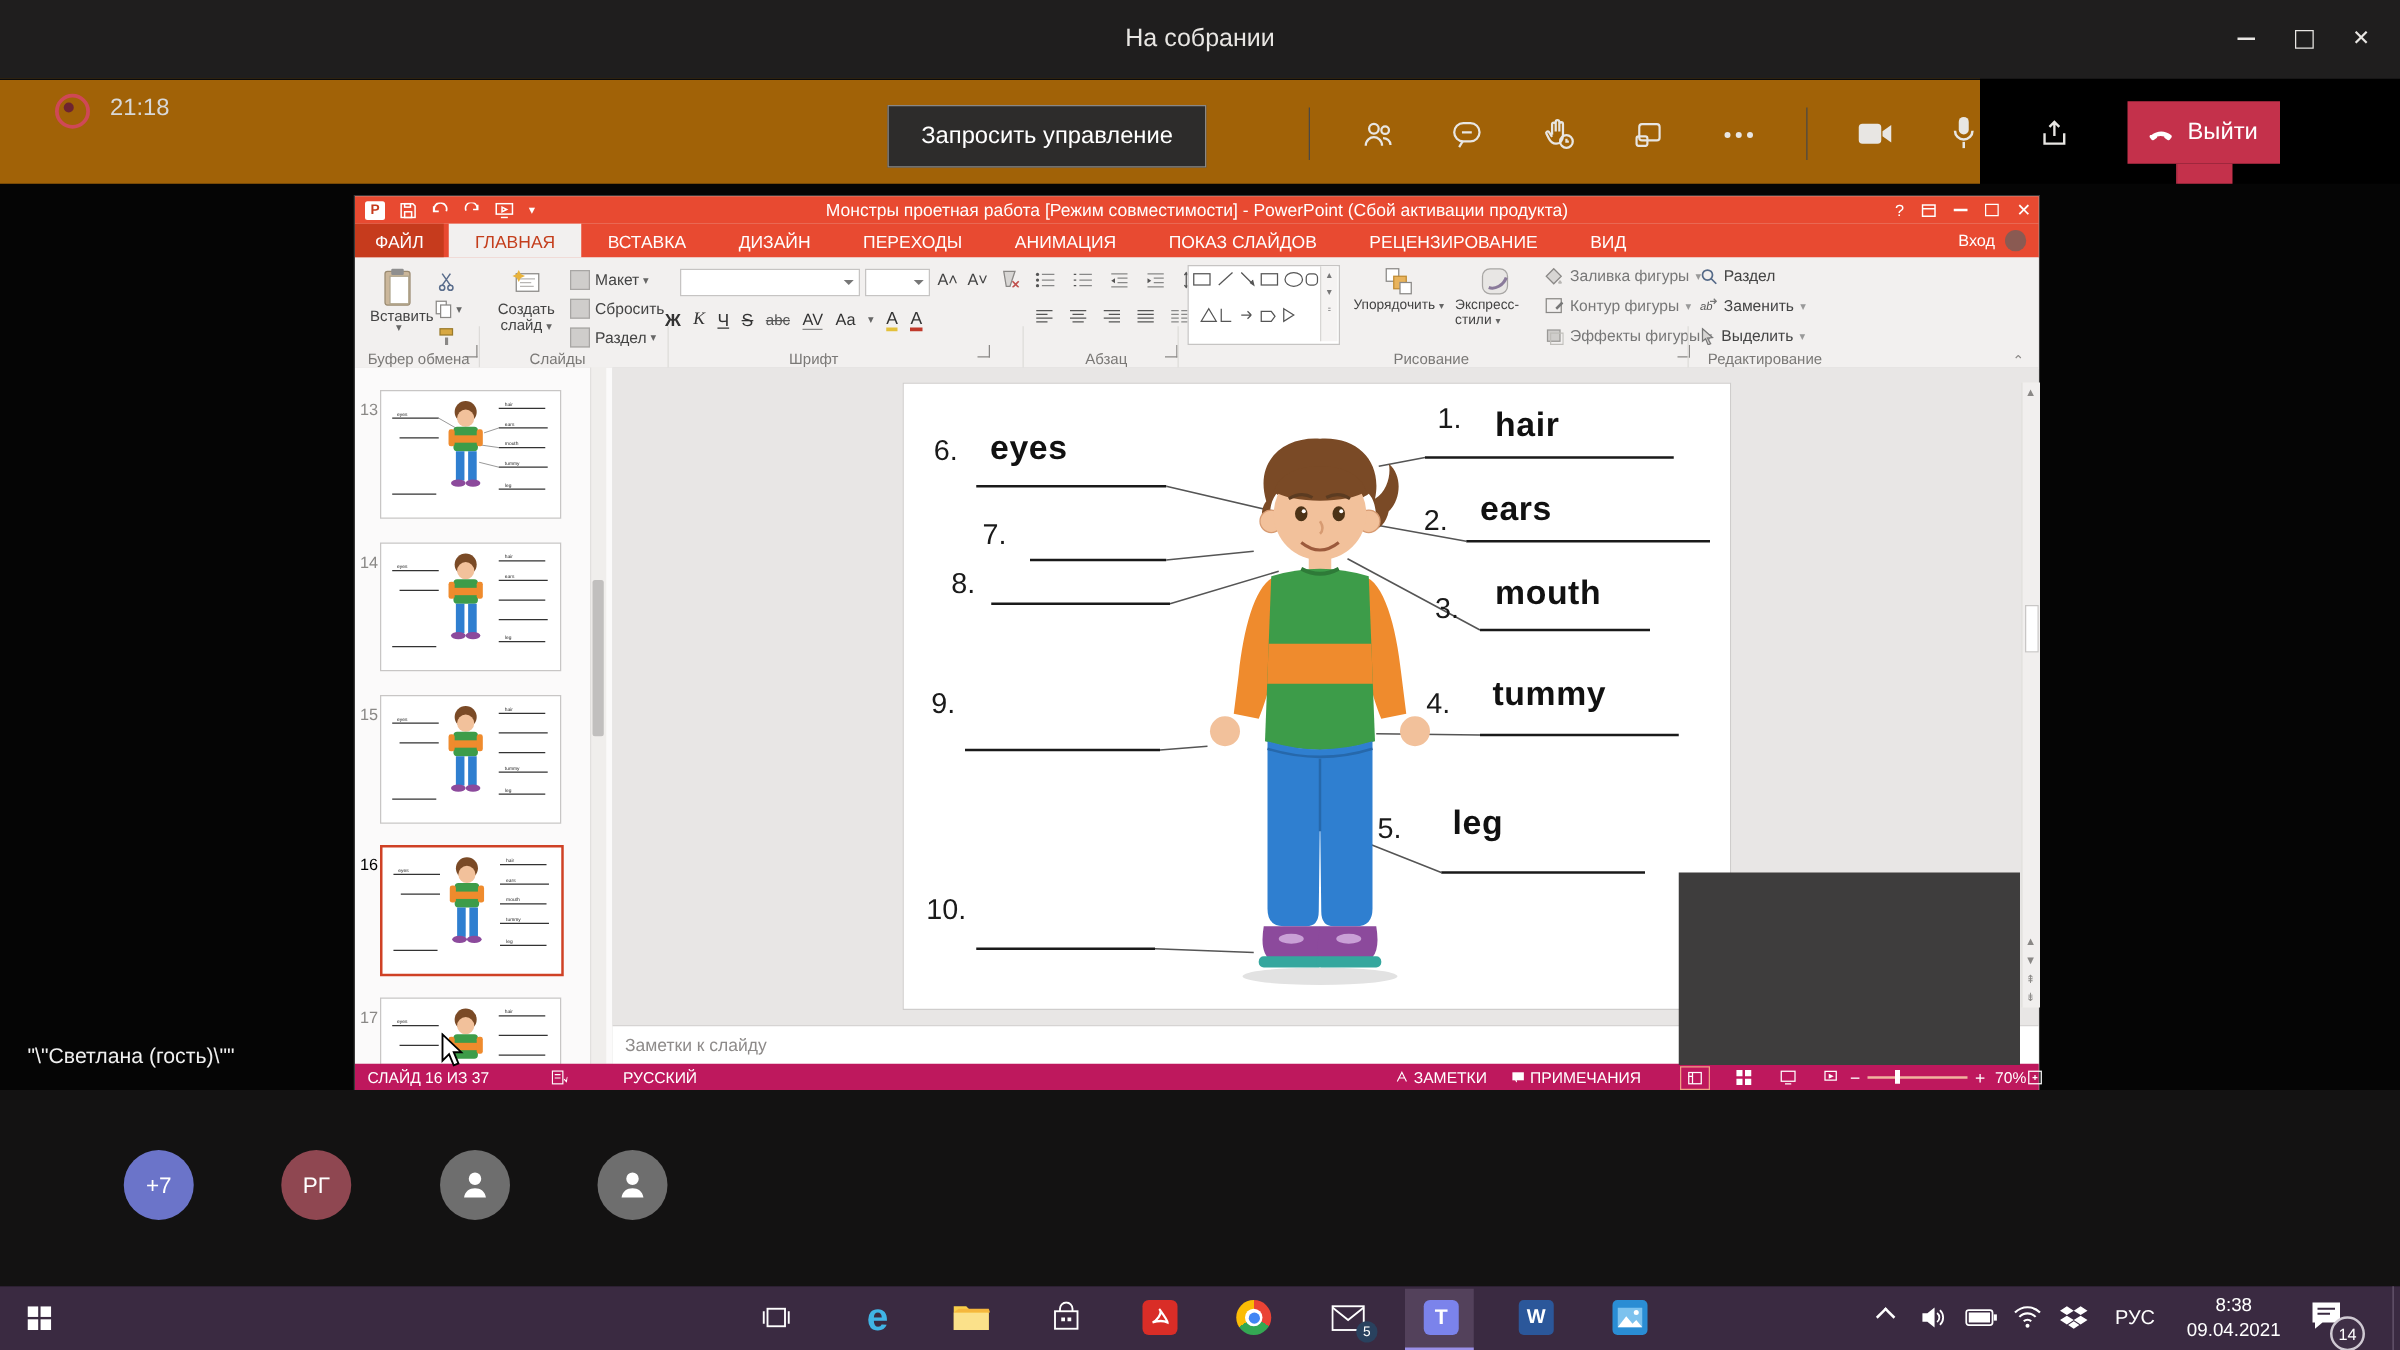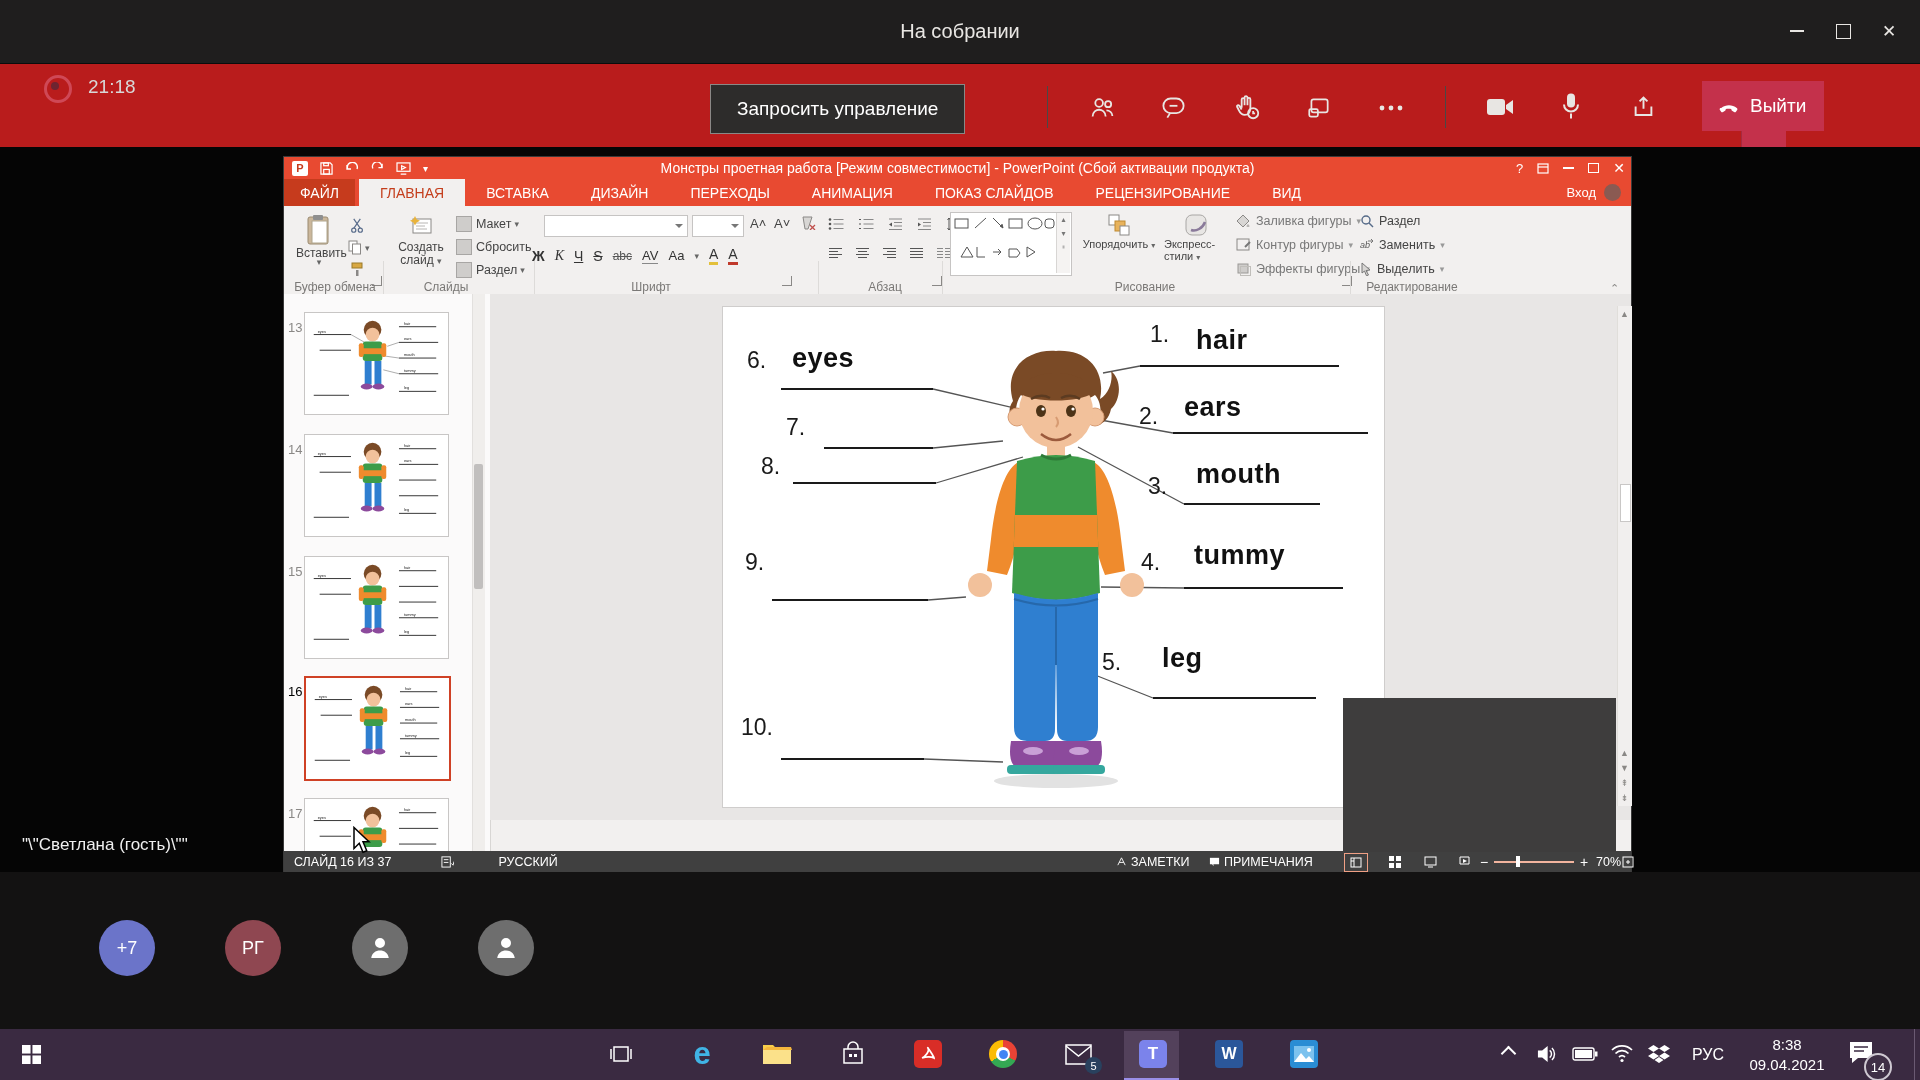--- a/index.html
+++ b/index.html
@@ -5,21 +5,21 @@
   html,body{margin:0;padding:0;background:#000;}
   body{width:1920px;height:1080px;position:relative;overflow:hidden;
        font-family:"Liberation Sans","DejaVu Sans",sans-serif;-webkit-font-smoothing:antialiased;}
   .ab{position:absolute;}
   .f{display:flex;align-items:center;}
   svg{display:block;}
   
   .titlebar{left:0;top:0;width:1920px;height:63px;background:#1f1e1e;}
   .titlebar .t{width:100%;text-align:center;line-height:63px;color:#e8e6e3;font-size:20px;}
   .wbtn{color:#e8e6e3;font-size:17px;width:46px;height:40px;display:flex;align-items:center;justify-content:center;}
-  .toolbar{left:0;top:63px;width:1920px;height:84px;background:#b91c1c;border-top:1px solid #0c0c0c;}
+  .toolbar{left:0;top:63px;width:1584px;height:84px;background:#a16207;border-top:1px solid #0c0c0c;}
   .sep{width:1px;height:42px;background:#4a4846;}
   .reqbtn{border:1px solid #8a8886;background:#2d2c2b;color:#fff;font-size:19px;
           padding:0 26px;height:48px;display:flex;align-items:center;}
   .leave{background:#c4314b;color:#fff;height:50px;display:flex;align-items:center;font-size:19px;}
   
   .stage{left:0;top:147px;width:1920px;height:725px;background:#050505;}
   .caption{color:#f0f0f0;font-size:17px;}
   
   .ppt{left:284px;top:157px;width:1347px;height:715px;background:#f2f0ef;box-shadow:0 0 0 1px #3a3a3a;}
   .pptbar{left:0;top:0;width:1347px;height:22px;background:#e84a31;}
@@ -39,21 +39,21 @@
   .panel{left:0;top:137px;width:206px;height:557px;background:#fbfafa;border-right:1px solid #d8d6d4;}
   .tnum{position:absolute;font-size:13px;color:#8a8886;}
   .thumb{position:absolute;left:20px;width:143px;height:101px;background:#fff;border:1px solid #c8c6c5;}
   .thumb.sel{border:2px solid #cf4125;}
   .editor{left:206px;top:137px;width:1141px;height:526px;background:#e8e6e5;}
   .canvas{left:438px;top:149px;width:661px;height:500px;background:#fff;border:1px solid #cfcdcc;}
   .num{position:absolute;color:#1a1a1a;font-size:23px;}
   .word{position:absolute;color:#111;font-size:27px;font-weight:bold;letter-spacing:0.5px;}
   .notes{left:206px;top:663px;width:1141px;height:31px;background:#fff;border-top:1px solid #d6d4d3;}
   .notes .ph{margin-left:10px;color:#8e8b8a;font-size:14px;line-height:31px;}
-  .pstatus{left:0;top:694px;width:1347px;height:21px;background:#404040;color:#fff;font-size:12.5px;gap:34px;}
+  .pstatus{left:0;top:694px;width:1347px;height:21px;background:#be185d;color:#fff;font-size:12.5px;gap:34px;}
   .pstatus span{white-space:nowrap;}
   .vscroll{left:1333px;top:149px;width:14px;height:500px;background:#f1efee;border-left:1px solid #e0deda;}
   .overlaybox{left:1059px;top:541px;width:273px;height:154px;background:#3e3d3d;z-index:30;}
   
   .pstrip{left:0;top:872px;width:1920px;height:157px;background:#131212;}
   .circ{position:absolute;border-radius:50%;display:flex;align-items:center;justify-content:center;color:#fff;}
   
   .taskbar{left:0;top:1029px;width:1920px;height:51px;background:#3a2a41;}
   .appic{position:absolute;top:1038px;width:32px;height:32px;display:flex;align-items:center;justify-content:center;}
   .tray{color:#fff;}
@@ -649,20 +649,23 @@
     <div class="num" style="left:22px;top:242px;">9.</div>
     <div class="num" style="left:18px;top:407px;">10.</div>
   </div>
 
   <div class="ab vscroll">
     <div class="ab" style="left:2px;top:3px;color:#8a8886;font-size:9px;">▲</div>
     <div class="ab" style="left:2px;top:178px;width:9px;height:36px;background:#fff;border:1px solid #c9c7c6;"></div>
     <div class="ab" style="left:2px;top:440px;color:#8a8886;font-size:9px;line-height:15px;text-align:center;">▲<br>▼<br>⇞<br>⇟</div>
   </div>
 
+  <div class="ab notes">
+    <div class="ph">Заметки к слайду</div>
+  </div>
 
   <div class="ab overlaybox"></div>
 
   <div class="ab pstatus f">
     <span style="margin-left:10px;">СЛАЙД 16 ИЗ 37</span>
     <svg width="13" height="13" viewBox="0 0 14 14" style="margin-left:16px;" fill="none" stroke="#fff">
         <rect x="1" y="2" width="9" height="11"></rect>
         <path d="M3 5h5M3 8h5M11 9l2 2 1-4"></path>
       </svg>
     <span style="margin-left:10px;">РУССКИЙ</span>

